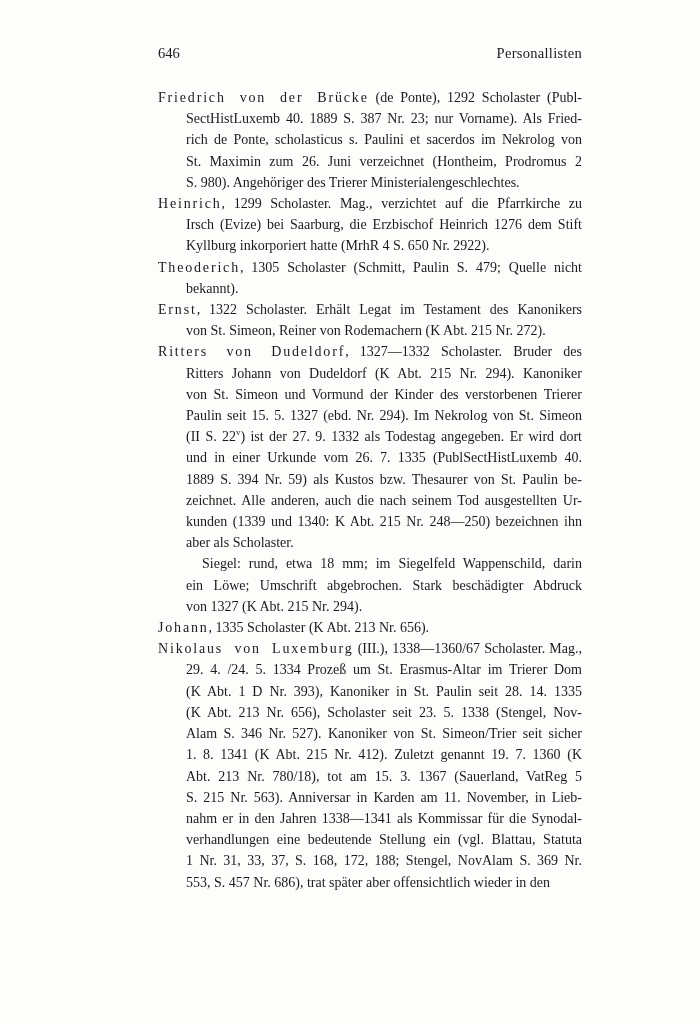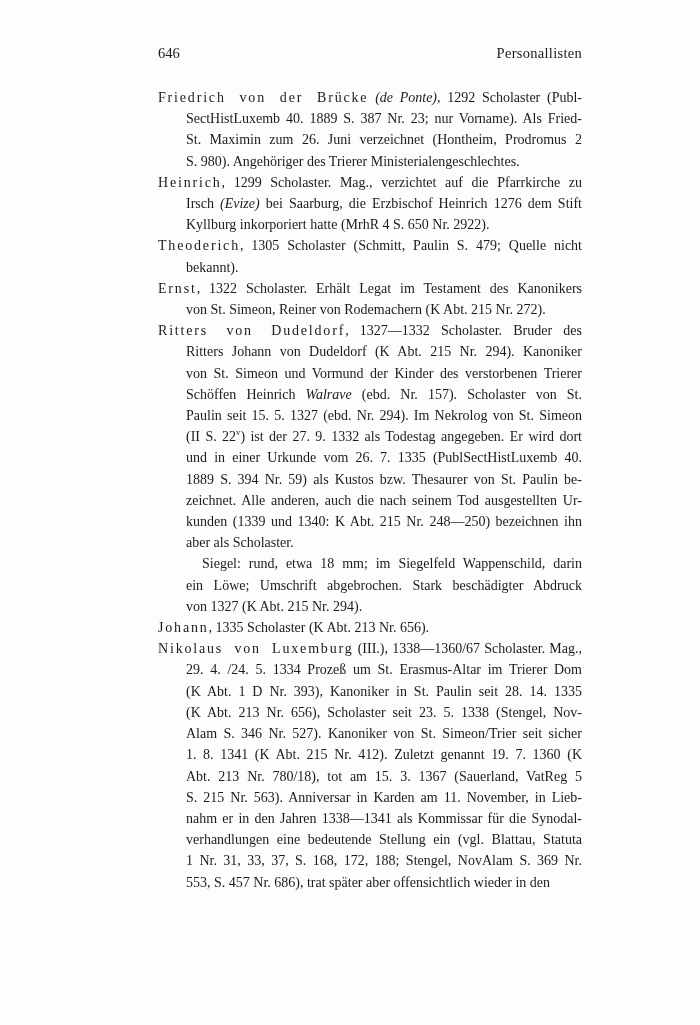--- a/index.html
+++ b/index.html
@@ -39,57 +39,57 @@
   }
   .para { margin: 0; padding: 0; }
   .line {
     line-height: 21.2px;
     text-align: justify;
     text-align-last: justify;
   }
   .line.cont { padding-left: 28px; }
   .line.findent { padding-left: 44px; }
   .line.last { text-align-last: left; }
-  .s-i { font-style: italic; }
+  .s-i { }
   .s-sp { letter-spacing: 0.13em; word-spacing: 0.38em; margin-top: 45px; }
   .s-sup { vertical-align: super; font-size: 0.62em; line-height: 0; }
 </style>
 </head>
 <body>
 
 <div class="page">
   <div class="running-head">
     <span class="pagenum">646</span>
     <span class="headtitle">Personallisten</span>
   </div>
   <div class="textblock">
       <div class="para">
         <div class="line"><span class="s-sp">Friedrich von der Brücke</span><span class="s-n"> </span><span class="s-i">(de Ponte)</span><span class="s-n">, 1292 Scholaster (Publ-</span></div>
         <div class="line cont"><span class="s-n">SectHistLuxemb 40. 1889 S. 387 Nr. 23; nur Vorname). Als Fried-</span></div>
+        <div class="line cont"><span class="s-n">rich </span><span class="s-i">de Ponte, scholasticus s. Paulini et sacerdos</span><span class="s-n"> im Nekrolog von</span></div>
         <div class="line cont"><span class="s-n">St. Maximin zum 26. Juni verzeichnet (Hontheim, Prodromus 2</span></div>
         <div class="line cont last"><span class="s-n">S. 980). Angehöriger des Trierer Ministerialengeschlechtes.</span></div>
       </div>
       <div class="para">
         <div class="line"><span class="s-sp">Heinrich</span><span class="s-n">, 1299 Scholaster. Mag., verzichtet auf die Pfarrkirche zu</span></div>
         <div class="line cont"><span class="s-n">Irsch </span><span class="s-i">(Evize)</span><span class="s-n"> bei Saarburg, die Erzbischof Heinrich 1276 dem Stift</span></div>
         <div class="line cont last"><span class="s-n">Kyllburg inkorporiert hatte (MrhR 4 S. 650 Nr. 2922).</span></div>
       </div>
       <div class="para">
         <div class="line"><span class="s-sp">Theoderich</span><span class="s-n">, 1305 Scholaster (Schmitt, Paulin S. 479; Quelle nicht</span></div>
         <div class="line cont last"><span class="s-n">bekannt).</span></div>
       </div>
       <div class="para">
         <div class="line"><span class="s-sp">Ernst</span><span class="s-n">, 1322 Scholaster. Erhält Legat im Testament des Kanonikers</span></div>
         <div class="line cont last"><span class="s-n">von St. Simeon, Reiner von Rodemachern (K Abt. 215 Nr. 272).</span></div>
       </div>
       <div class="para">
         <div class="line"><span class="s-sp">Ritters von Dudeldorf</span><span class="s-n">, 1327—1332 Scholaster. Bruder des</span></div>
         <div class="line cont"><span class="s-n">Ritters Johann von Dudeldorf (K Abt. 215 Nr. 294). Kanoniker</span></div>
         <div class="line cont"><span class="s-n">von St. Simeon und Vormund der Kinder des verstorbenen Trierer</span></div>
-        <div class="line cont"><span class="s-n">Schöffen Heinrich </span><span class="s-i">Walrave</span><span class="s-n"> (ebd. Nr. 157). Scholaster von St.</span></div>
         <div class="line cont"><span class="s-n">Paulin seit 15. 5. 1327 (ebd. Nr. 294). Im Nekrolog von St. Simeon</span></div>
         <div class="line cont"><span class="s-n">(II S. 22</span><span class="s-sup">v</span><span class="s-n">) ist der 27. 9. 1332 als Todestag angegeben. Er wird dort</span></div>
         <div class="line cont"><span class="s-n">und in einer Urkunde vom 26. 7. 1335 (PublSectHistLuxemb 40.</span></div>
         <div class="line cont"><span class="s-n">1889 S. 394 Nr. 59) als Kustos bzw. Thesaurer von St. Paulin be-</span></div>
         <div class="line cont"><span class="s-n">zeichnet. Alle anderen, auch die nach seinem Tod ausgestellten Ur-</span></div>
         <div class="line cont"><span class="s-n">kunden (1339 und 1340: K Abt. 215 Nr. 248—250) bezeichnen ihn</span></div>
         <div class="line cont last"><span class="s-n">aber als Scholaster.</span></div>
       </div>
       <div class="para">
         <div class="line findent"><span class="s-n">Siegel: rund, etwa 18 mm; im Siegelfeld Wappenschild, darin</span></div>

